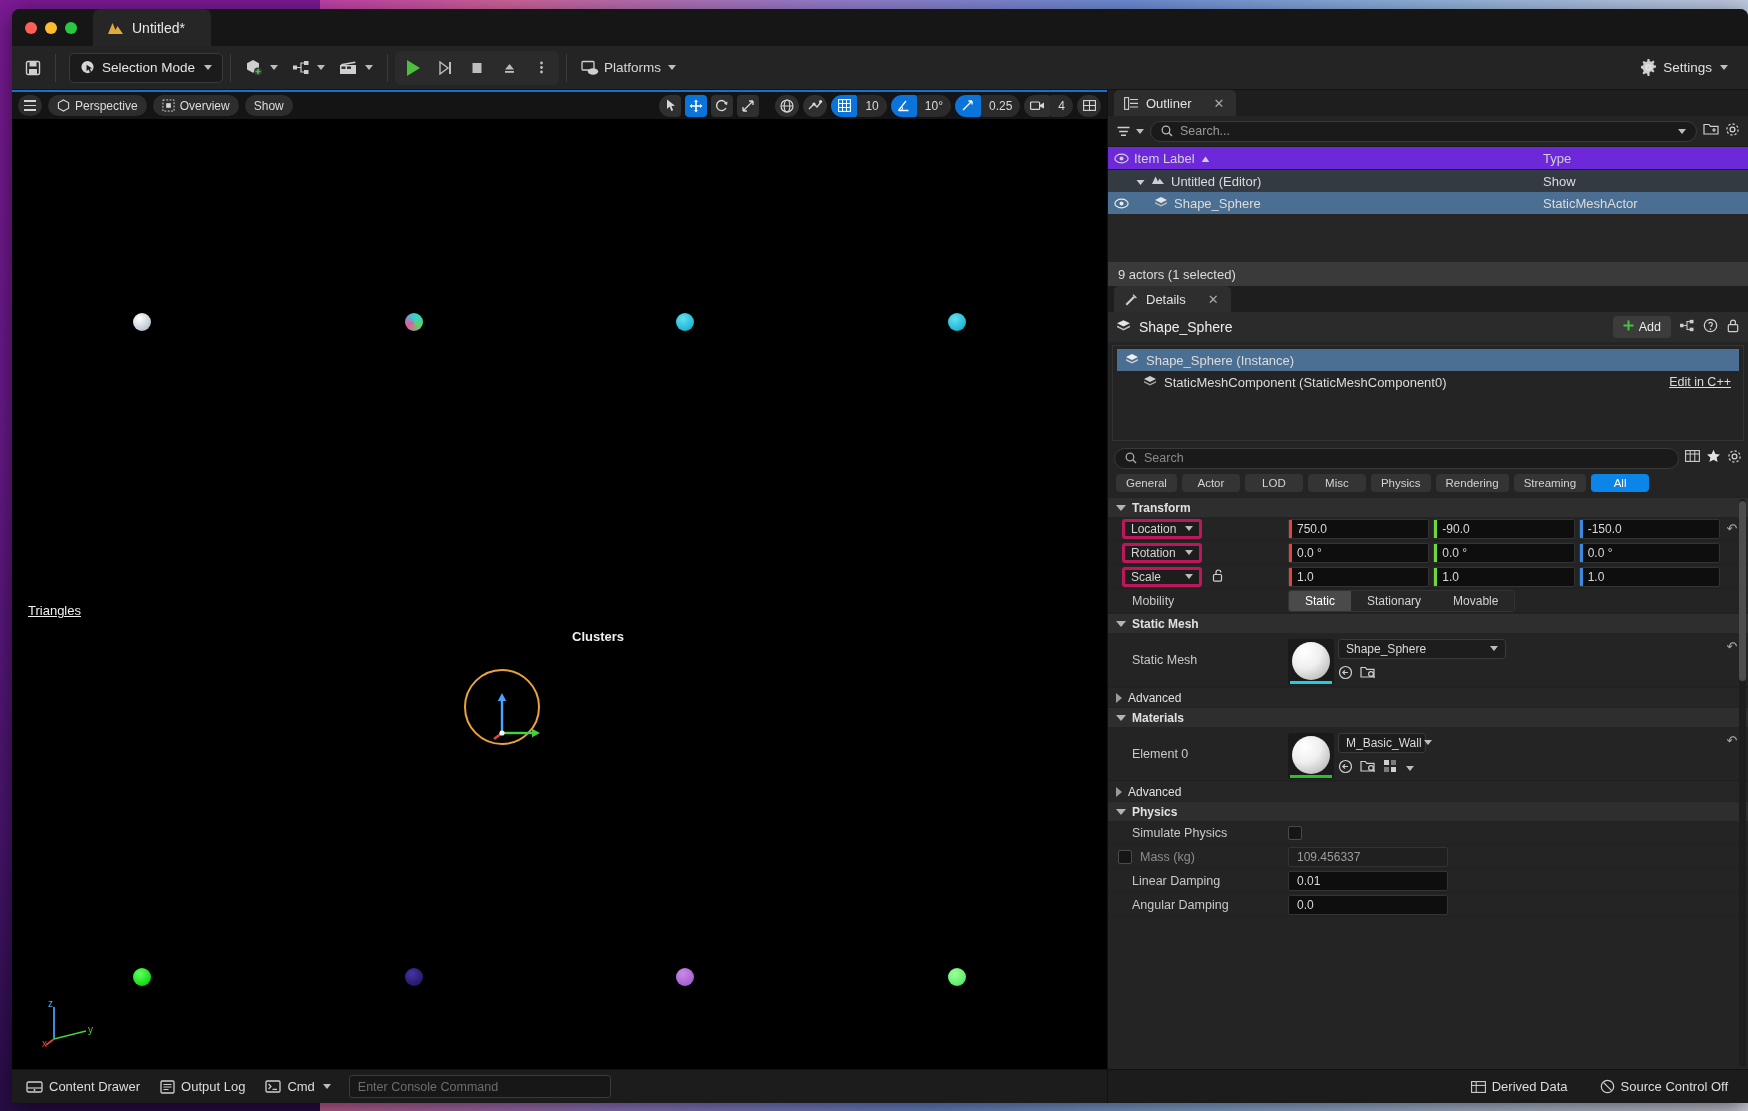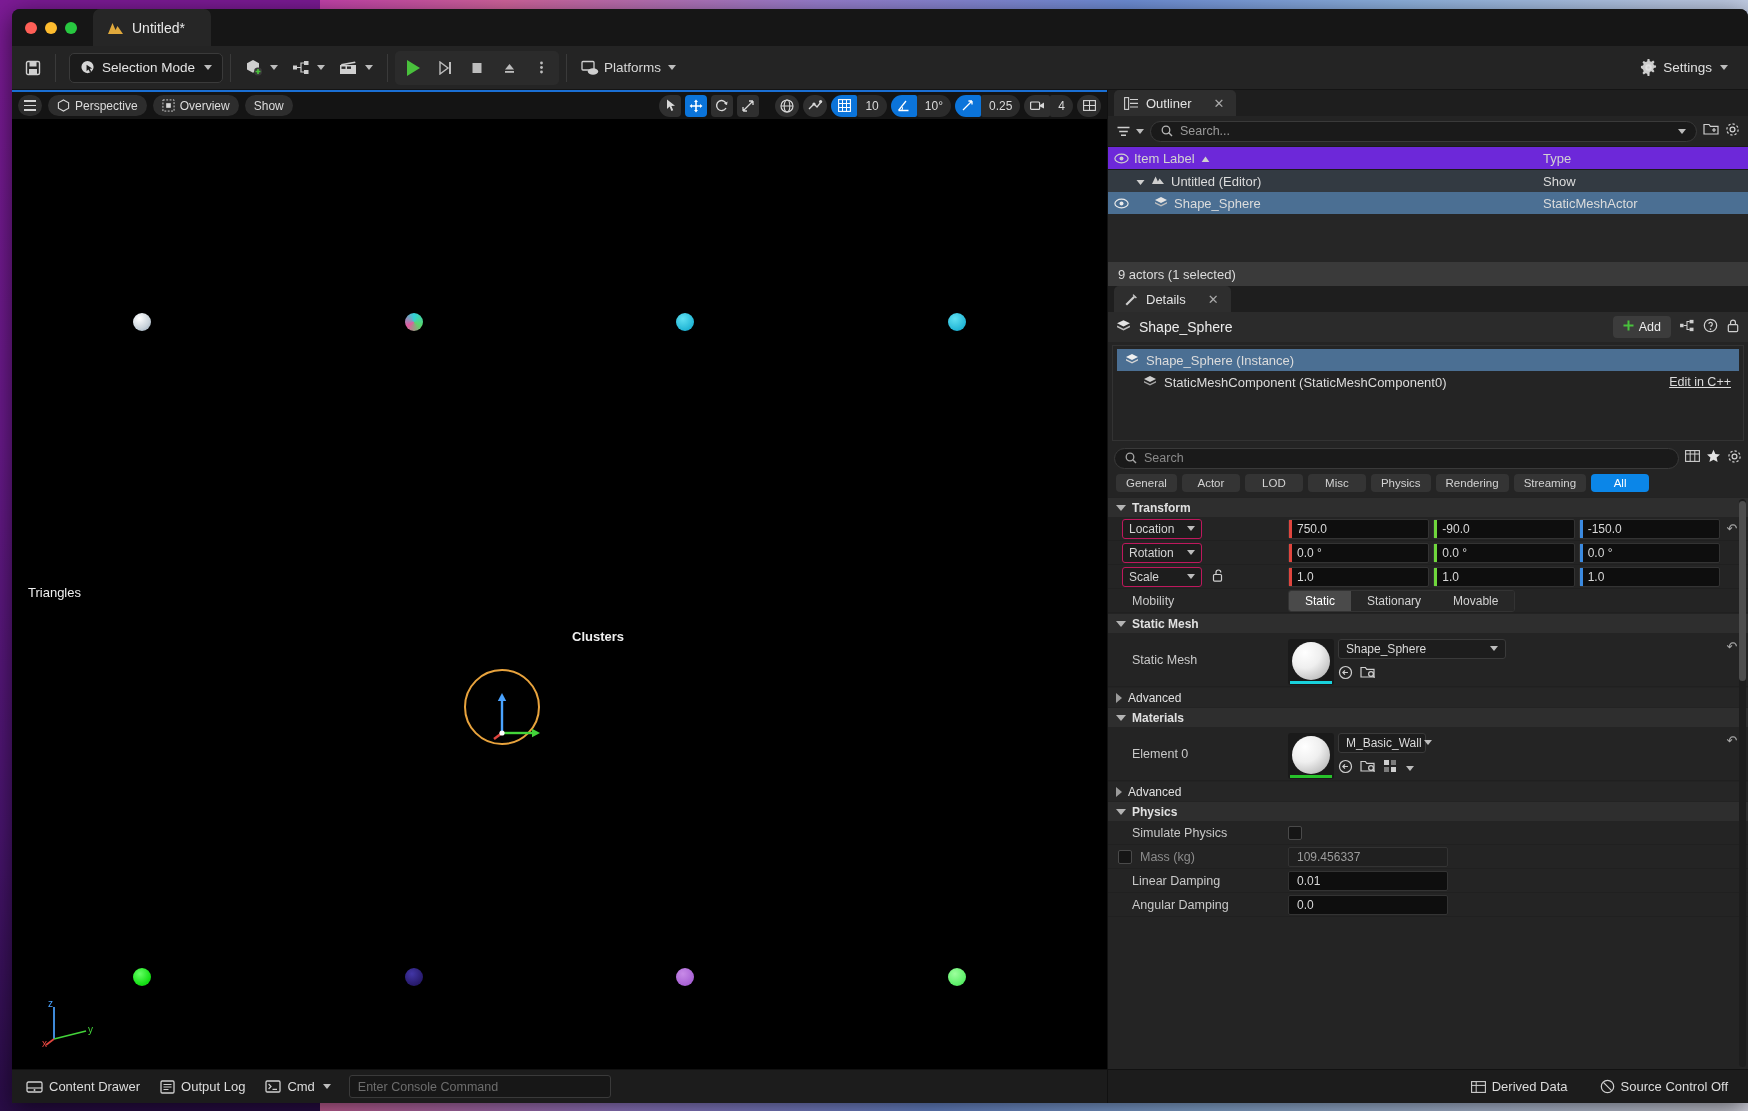--- a/index.html
+++ b/index.html
@@ -149,21 +149,21 @@
 
   .props { flex:1; overflow:hidden; background:#242424; position:relative; }
   .sect { height:20px; background:#2e2e2e; display:flex; align-items:center; gap:6px; padding-left:8px;
           color:#e0e0e0; font-size:12px; font-weight:bold; border-top:1px solid #232323;}
   .tri-d { width:0;height:0;border-left:5px solid transparent;border-right:5px solid transparent;border-top:6px solid #b4b4b4;}
   .tri-r { width:0;height:0;border-top:5px solid transparent;border-bottom:5px solid transparent;border-left:6px solid #9b9b9b;}
   .prow { display:flex; align-items:center; min-height:24px; border-bottom:1px solid #202020; }
   .plabel { width:180px; padding-left:24px; color:#c9c9c9; font-size:12.5px; }
   .plabel.dim { color:#8c8c8c; }
   .pval { flex:1; display:flex; align-items:center; gap:4px; padding-right:8px; }
-  .dropsmall { height:20px; width:80px; background:#1d1d1d; border:1px solid #be185d; border-radius:3px;
+  .dropsmall { height:20px; width:80px; background:#1d1d1d; border:3px solid #be185d; border-radius:3px;
                display:flex; align-items:center; justify-content:space-between; padding:0 6px; color:#d5d5d5; font-size:12px; cursor:pointer;}
   .numf { height:20px; flex:1; background:#0e0e0e; border:1px solid #333; border-radius:2px; display:flex; align-items:center;
           padding-left:8px; color:#d8d8d8; font-size:12px; position:relative; cursor:text;}
   .numf::before { content:''; position:absolute; left:0; top:0; bottom:0; width:3px; }
   .numf.x::before{background:#e0453e} .numf.y::before{background:#6fd63c} .numf.z::before{background:#3b8ae0}
   .mobgrp { display:flex; border:1px solid #333; border-radius:3px; overflow:hidden; }
   .mobbtn { height:20px; padding:0 16px; display:flex; align-items:center; color:#d2d2d2; font-size:12px; background:#272727; cursor:pointer;}
   .mobbtn.on { background:#4a4a4a; color:#fff; }
   .thumb { width:46px; height:46px; border-radius:3px; background:#1a1a1a; position:relative; overflow:hidden; flex:0 0 46px;}
   .thumb .ball { position:absolute; left:4px; top:3px; width:38px; height:38px; border-radius:50%;
@@ -413,21 +413,21 @@
 
           <div class="sphere" style="left:121px;top:194px;width:18px;height:18px;background:radial-gradient(circle at 35% 30%,#ffffff,#c8d2da 60%,#8fa0b2 100%);"></div>
           <div class="sphere" style="left:393px;top:194px;width:18px;height:18px;background:conic-gradient(#2fd2d8,#5ad66a,#e35aa0,#2fd2d8);"></div>
           <div class="sphere" style="left:664px;top:194px;width:18px;height:18px;background:radial-gradient(circle at 38% 32%,#5fe0f2,#22b6d6 70%,#1593b0 100%);"></div>
           <div class="sphere" style="left:936px;top:194px;width:18px;height:18px;background:radial-gradient(circle at 38% 32%,#5fe0f2,#22b6d6 70%,#1593b0 100%);"></div>
           <div class="sphere" style="left:121px;top:849px;width:18px;height:18px;background:radial-gradient(circle at 38% 32%,#64ff64,#16e016 65%,#0fb60f 100%);"></div>
           <div class="sphere" style="left:393px;top:849px;width:18px;height:18px;background:radial-gradient(circle at 38% 32%,#4236a6,#271a6b 70%,#191048 100%);"></div>
           <div class="sphere" style="left:664px;top:849px;width:18px;height:18px;background:radial-gradient(circle at 38% 32%,#c88ae8,#a862d4 70%,#8645b2 100%);"></div>
           <div class="sphere" style="left:936px;top:849px;width:18px;height:18px;background:radial-gradient(circle at 38% 32%,#9dff9d,#5ef06a 65%,#3ac848 100%);"></div>
 
-          <div class="vp-label" style="left:16px;top:466px;">Triangles</div>
+          <div class="vp-label" style="left:16px;top:484px;text-decoration:underline;">Triangles</div>
           <div class="vp-label" style="left:560px;top:510px;font-weight:bold;">Clusters</div>
 
           <div class="gizmo-ring" style="left:452px;top:550px;"></div>
           <svg class="axis-wid" style="left:460px;top:544px;width:80px;height:80px;" viewBox="0 0 80 80">
             <path d="M30 70 L30 36" stroke="#4aa3ff" stroke-width="2.4" fill="none"></path>
             <path d="M30 30 l-4.2 8 h8.4 z" fill="#4aa3ff"></path>
             <path d="M30 70 L62 70" stroke="#43d43a" stroke-width="2.4" fill="none"></path>
             <path d="M68 70 l-8 -4.2 v8.4 z" fill="#43d43a"></path>
             <path d="M30 70 L22 76" stroke="#e0453e" stroke-width="2.4" fill="none"></path>
             <circle cx="30" cy="70" r="2.6" fill="#ffffff"></circle>

